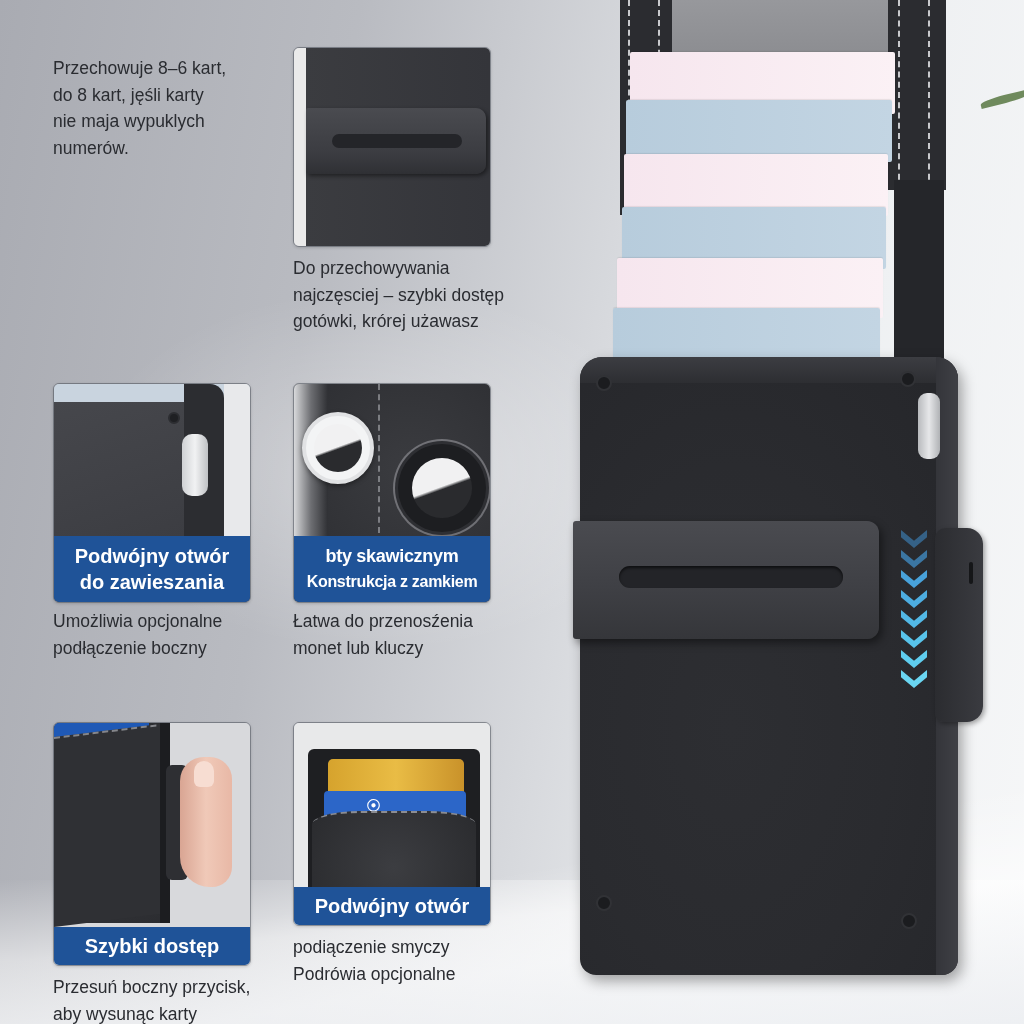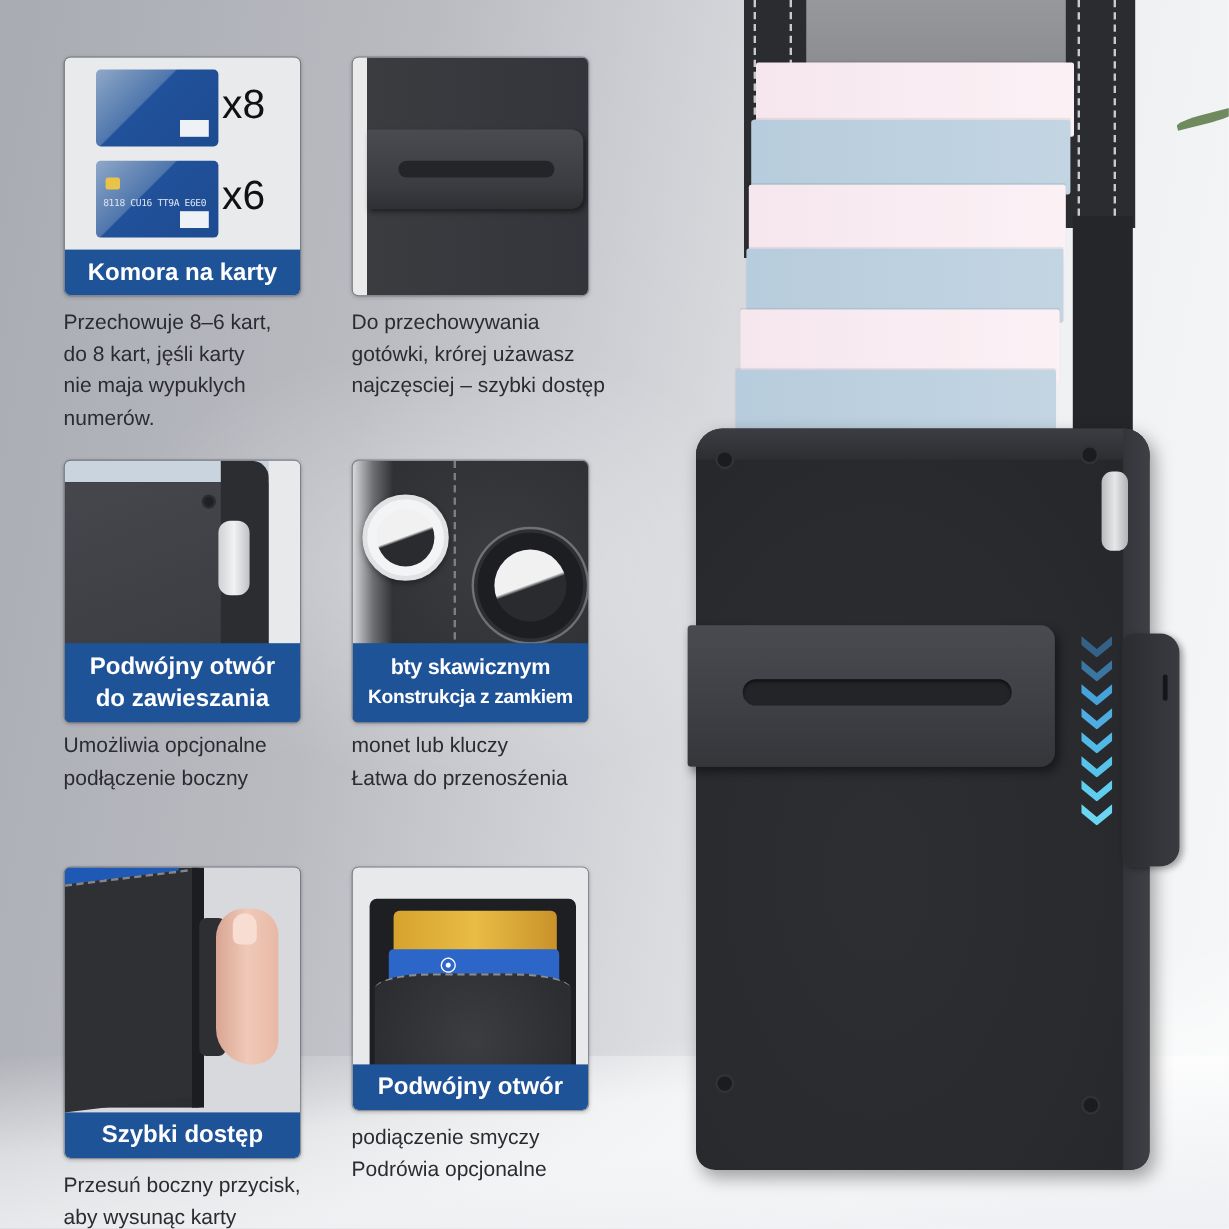--- a/index.html
+++ b/index.html
@@ -154,55 +154,40 @@
   .slider-notch { position: absolute; left: 34px; top: 34px; width: 4px; height: 22px; background: #151618; border-radius: 2px; }
 </style>
 </head>
 <body>
 
 <div class="bg-sheen"></div>
 <div class="floor"></div>
 <div class="plant-leaf"></div>
 
 <div class="feature" style="left:53px; top:47px;">
-  <div class="card">
-    <div class="photo photo-cards">
-      <div class="mini-card" style="top:10px;">
-          <div class="strip"></div>
-        </div>
-      <div class="qty" style="top:20px;">x8</div>
-      <div class="mini-card" style="top:86px;">
-        <div class="chip"></div>
-        <div class="nums">8118 CU16 TT9A E6E0</div>
-        <div class="strip"></div>
-      </div>
-      <div class="qty" style="top:96px;">x6</div>
-    </div>
-    <div class="label single">Komora na karty</div>
-  </div>
   <div class="desc">
     <div>Przechowuje 8–6 kart,</div>
     <div>do 8 kart, jęśli karty</div>
     <div>nie maja wypuklych</div>
     <div>numerów.</div>
   </div>
 </div>
 
 <div class="feature" style="left:293px; top:47px;">
   <div class="card">
     <div class="photo photo-clip">
       <div class="clip-band">
           <div class="clip-slot"></div>
         </div>
     </div>
   </div>
   <div class="desc">
     <div>Do przechowywania</div>
+    <div>najczęsciej – szybki dostęp</div>
     <div>gotówki, krórej użawasz</div>
-    <div>najczęsciej – szybki dostęp</div>
   </div>
 </div>
 
 <div class="feature" style="left:53px; top:383px;">
   <div class="card" style="height:220px;">
     <div class="photo photo-hole">
       <div class="hole-body"></div>
       <div class="hole-frame"></div>
       <div class="hole-right"></div>
       <div class="hole-roller"></div>
@@ -226,22 +211,22 @@
       <div class="felt-seam"></div>
       <div class="tag-ring"></div>
       <div class="tag-pocket"></div>
     </div>
     <div class="label double condensed">
       <div style="font-size:18px;">bty skawicznym</div>
       <div>Konstrukcja z zamkiem</div>
     </div>
   </div>
   <div class="desc" style="margin-top:5px;">
+    <div>Łatwa do przenosźenia</div>
     <div>monet lub kluczy</div>
-    <div>Łatwa do przenosźenia</div>
   </div>
 </div>
 
 <div class="feature" style="left:53px; top:722px;">
   <div class="card" style="height:244px;">
     <div class="photo photo-quick">
       <div class="qa-felt"></div>
       <div class="qa-card"></div>
       <div class="qa-card-light"></div>
       <div class="qa-felt-top"></div>

